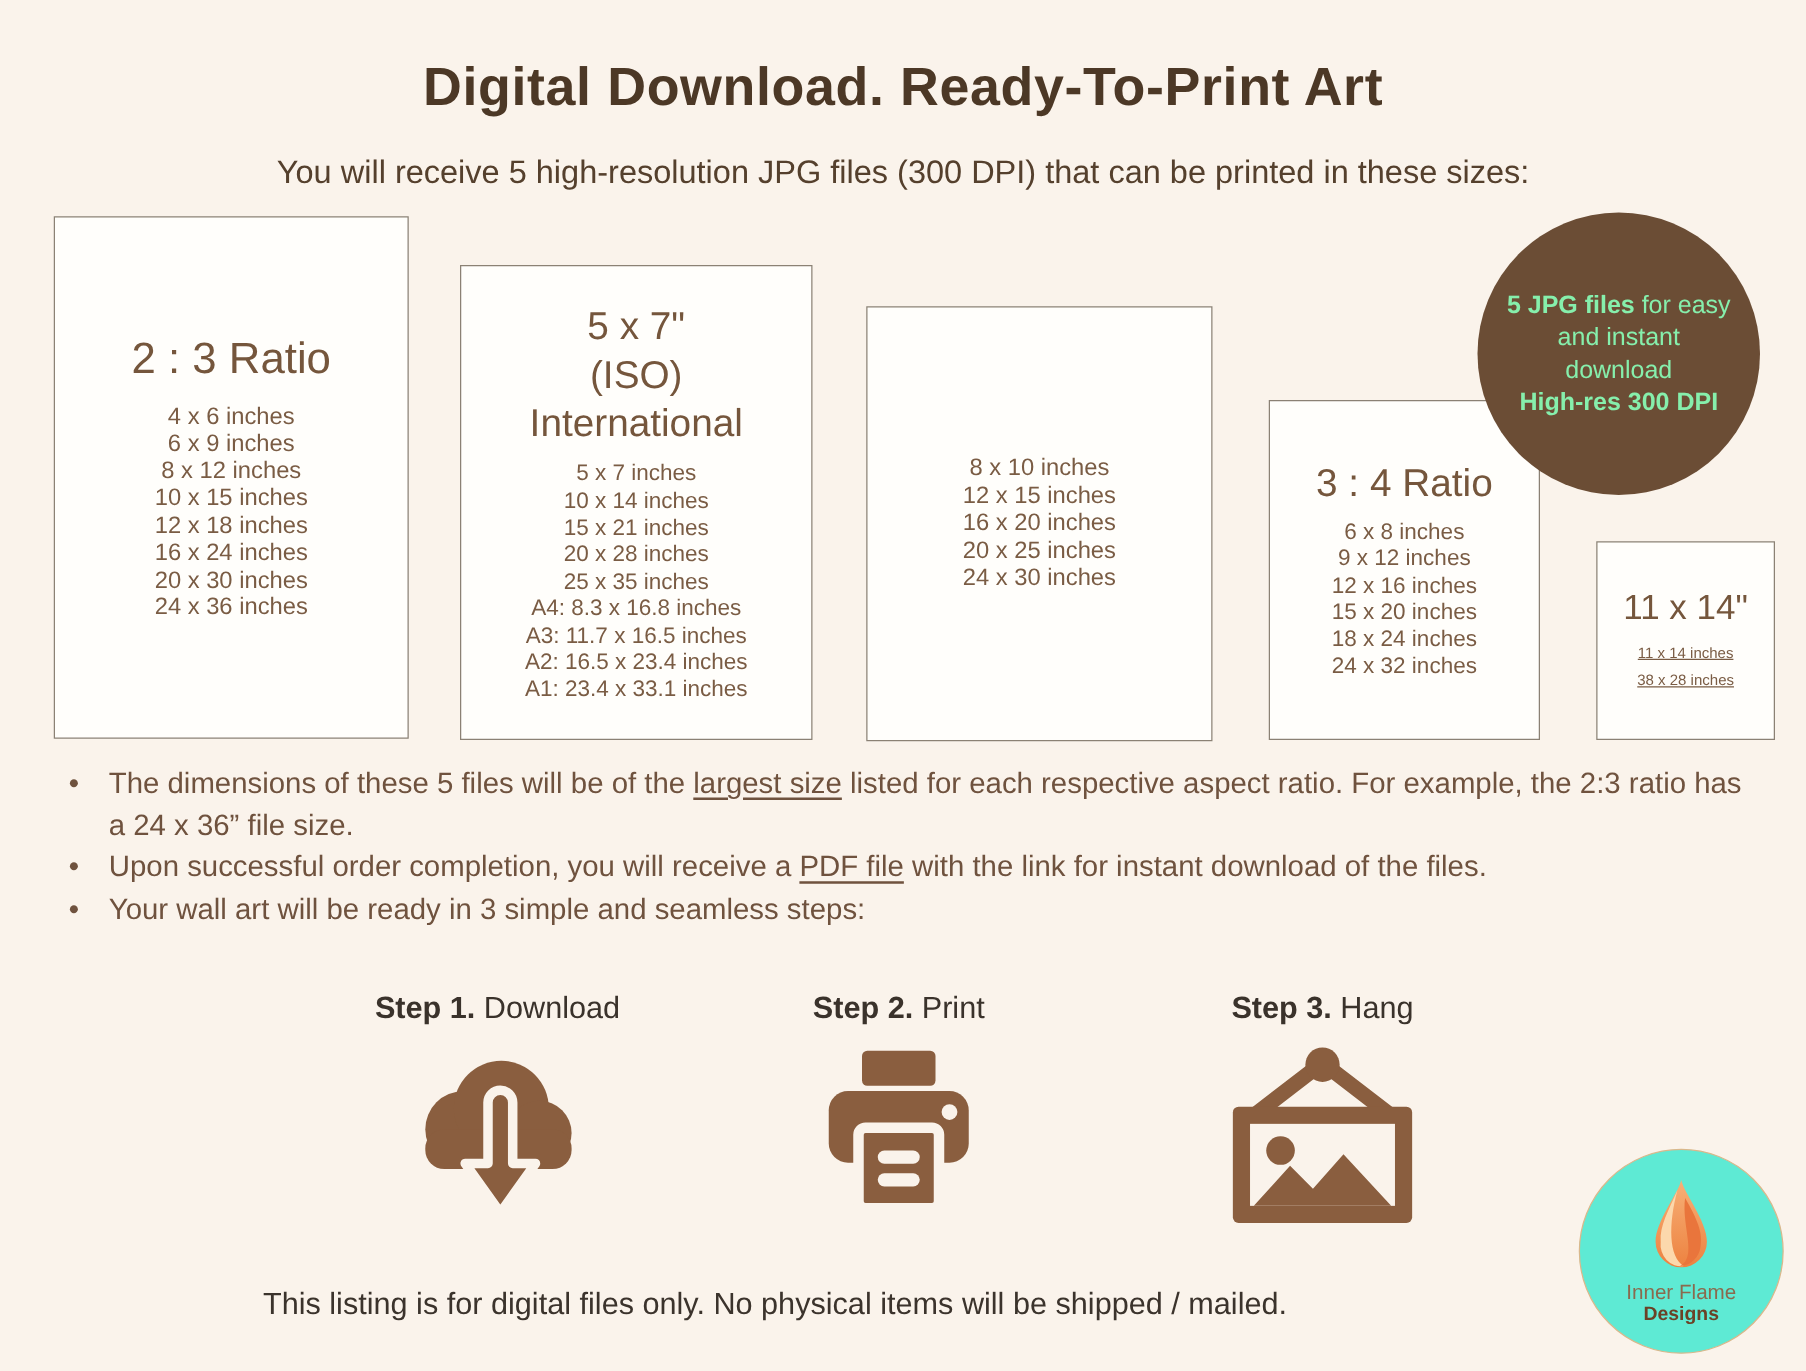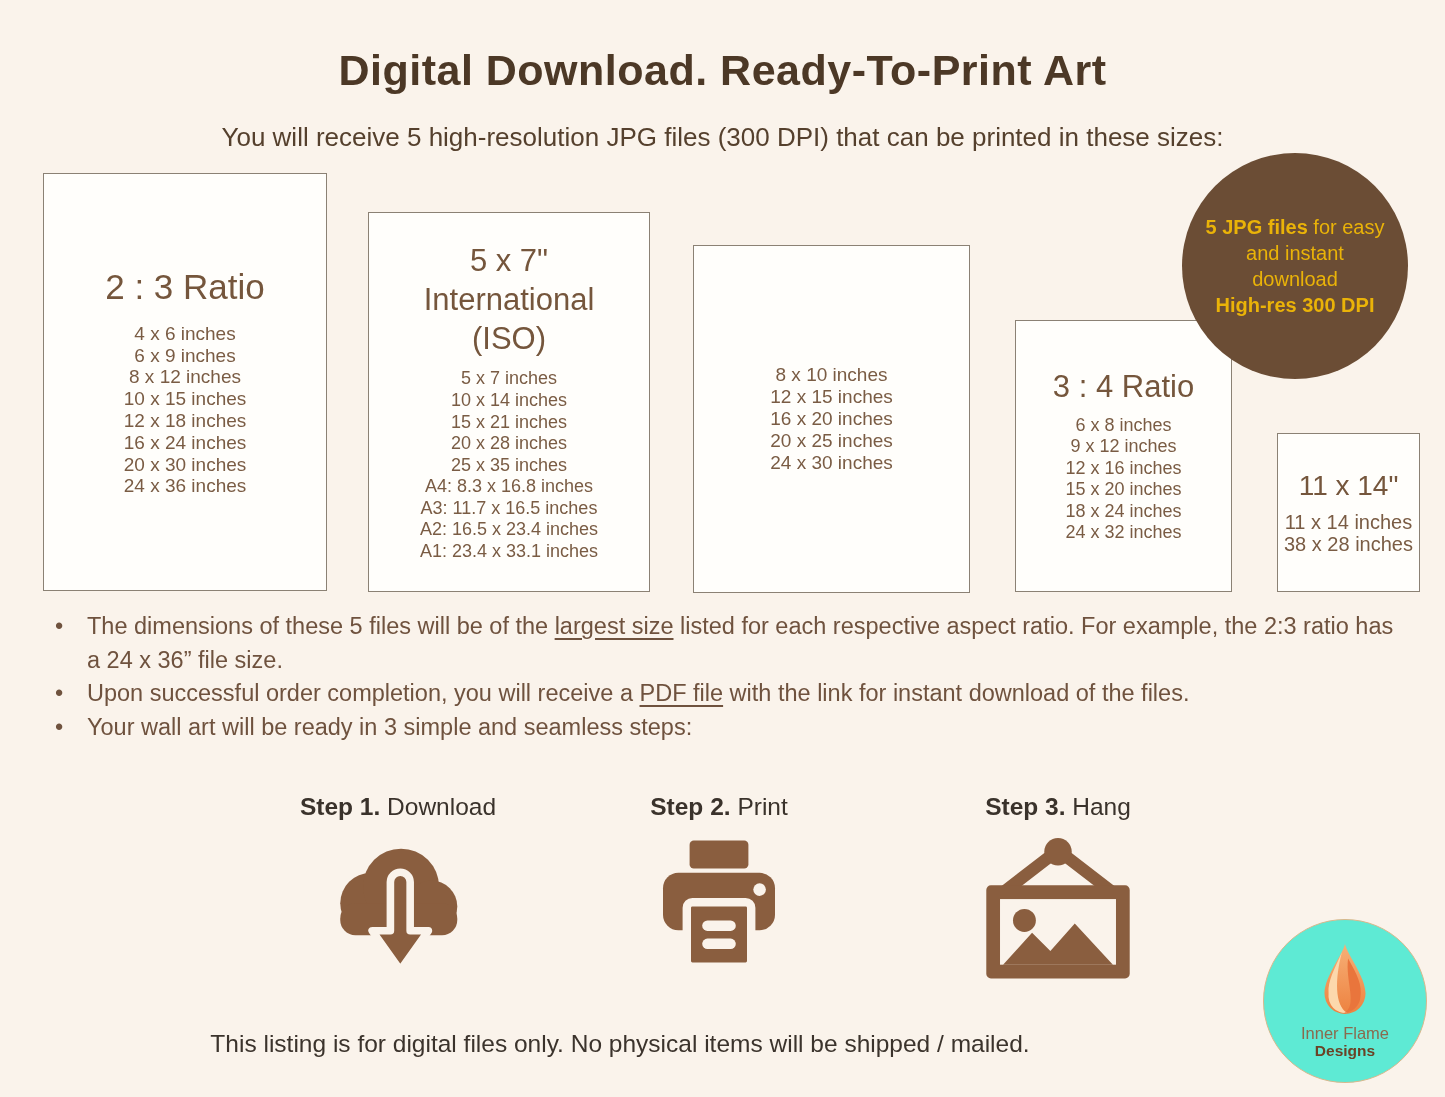--- a/index.html
+++ b/index.html
@@ -40,25 +40,25 @@
   .box-2 .box-title { font-size: 31px; line-height: 39px; margin-bottom: 10px; }
   .box-2 .size-list { font-size: 18px; line-height: 21.6px; }
   .box-3 { left: 693px;  top: 245px; width: 277px; height: 348px; }
   .box-3 .box-title { font-size: 35px; margin-bottom: 16px; }
   .box-3 .size-list { font-size: 19px; line-height: 22px; }
   .box-4 { left: 1015px; top: 320px; width: 217px; height: 272px; }
   .box-4 .box-title { font-size: 31px; margin-bottom: 10px; }
   .box-4 .size-list { font-size: 18px; line-height: 21.5px; }
   .box-5 { left: 1277px; top: 433px; width: 143px; height: 159px; }
   .box-5 .box-title { font-size: 28px; margin-bottom: 10px; }
-  .box-5 .size-list { font-size: 20px; line-height: 21.5px; }
+  .box-5 .size-list { font-size: 12px; line-height: 21.5px; text-decoration: underline; }
   .badge {
-    position: absolute; left: 1182px; top: 153px;
+    position: absolute; left: 1182px; top: 170px;
     width: 226px; height: 226px; border-radius: 50%;
-    background: #6B4D35; color: #eab308; z-index: 5;
+    background: #6B4D35; color: #86efac; z-index: 5;
     display: flex; flex-direction: column;
     justify-content: center; align-items: center;
     text-align: center; font-size: 20px; line-height: 26px;
     padding: 0 20px; box-sizing: border-box;
   }
   .badge b { font-weight: 700; }
   .bullets {
     position: absolute; left: 55px; top: 610px; width: 1345px;
     color: #6F523E; font-size: 23.5px; line-height: 33.5px;
   }
@@ -108,22 +108,22 @@
       <div>12 x 18 inches</div>
       <div>16 x 24 inches</div>
       <div>20 x 30 inches</div>
       <div>24 x 36 inches</div>
     </div>
   </div>
 
   <div class="size-box box-2">
     <div class="box-title">
       <div>5 x 7"</div>
+      <div>(ISO)</div>
       <div>International</div>
-      <div>(ISO)</div>
     </div>
     <div class="size-list">
       <div>5 x 7 inches</div>
       <div>10 x 14 inches</div>
       <div>15 x 21 inches</div>
       <div>20 x 28 inches</div>
       <div>25 x 35 inches</div>
       <div>A4: 8.3 x 16.8 inches</div>
       <div>A3: 11.7 x 16.5 inches</div>
       <div>A2: 16.5 x 23.4 inches</div>

